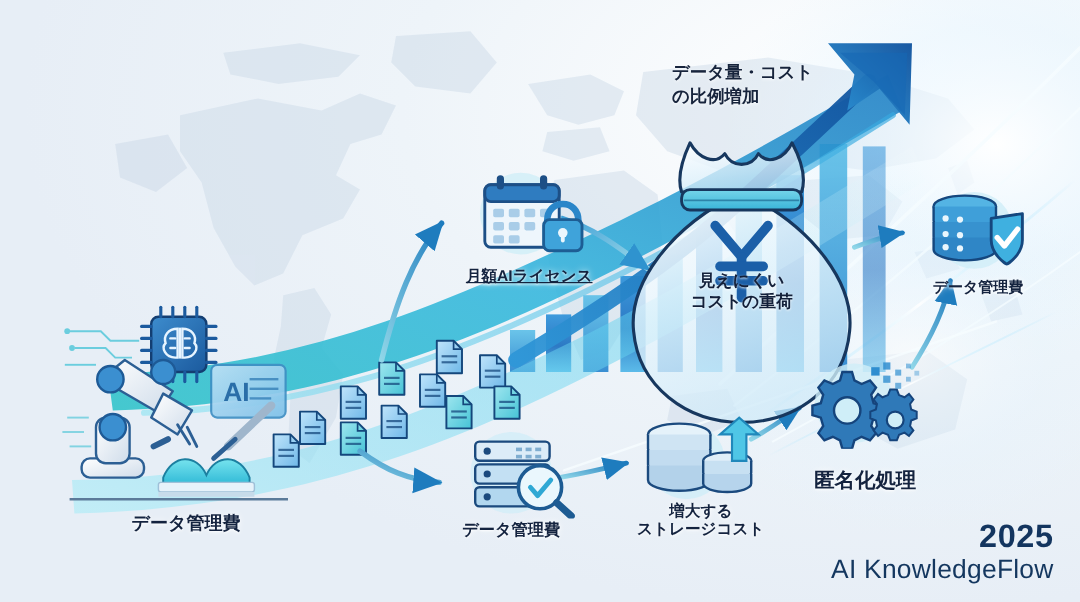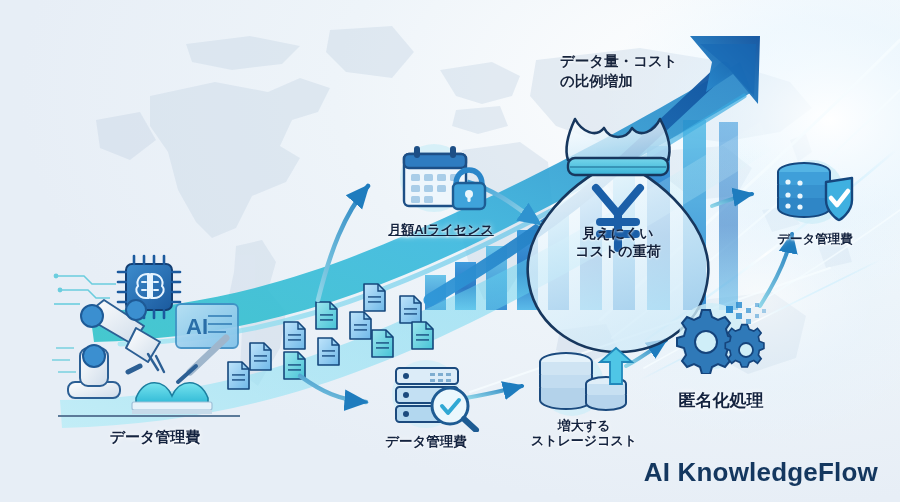--- a/index.html
+++ b/index.html
@@ -69,21 +69,21 @@
     font-size:14px; line-height:1.3; white-space:pre-line;
     text-shadow:0 1px 2px rgba(255,255,255,.9);
   }
 
   
   #branding {
     position:absolute; right:22px; bottom:14px; text-align:right;
     color:#13355f;
   }
   #branding .year  { font-size:27px; font-weight:bold; letter-spacing:.5px; line-height:1.05;}
-  #branding .brand { font-size:26px; font-weight:bold; letter-spacing:.2px; line-height:1.2; color:#14375f;margin-left:41px;}
+  #branding .brand { font-size:22px; font-weight:normal; letter-spacing:.2px; line-height:1.2; color:#14375f;margin-left:41px;}
 </style>
 </head>
 <body>
 
 <div id="stage">
 
   <svg class="layer" viewBox="0 0 900 502">
     <g fill="#c8d7e6" opacity="0.42">
 
       <path d="M150 96 L215 82 L268 92 L300 78 L330 88 L318 112 L292 120 L280 146 L300 158
@@ -598,16 +598,17 @@
     </div>
     <div class="caption">データ管理費</div>
   </div>
 
   <div id="headline">データ量・コスト
 の比例増加</div>
   <div id="bag-text">見えにくい
 コストの重荷</div>
 
   <div id="branding">
+    <div class="year">2025</div>
     <div class="brand">AI KnowledgeFlow</div>
   </div>
 
 </div>
 
 </body></html>

